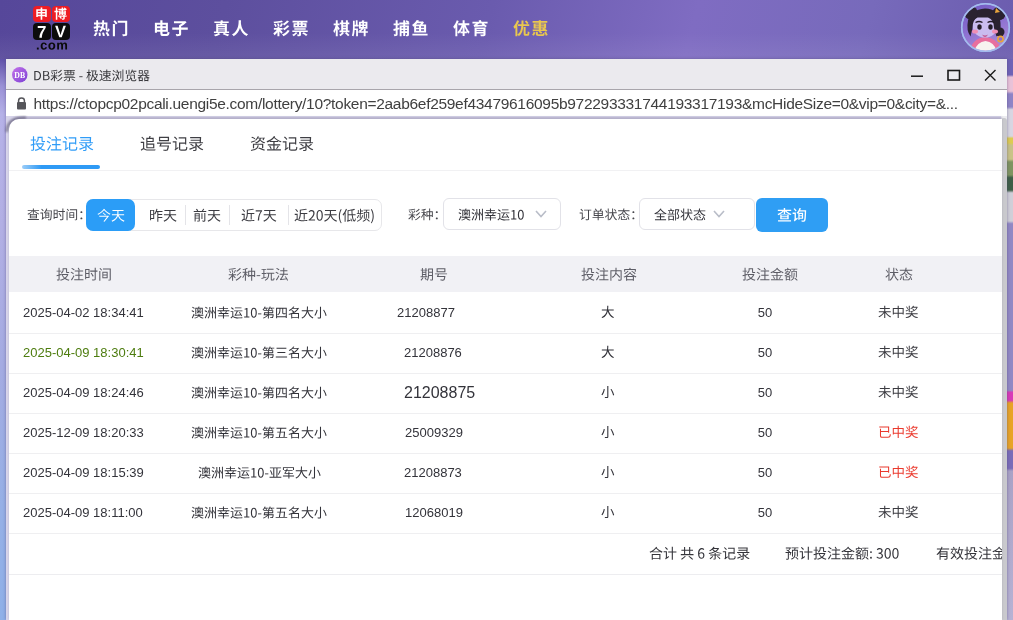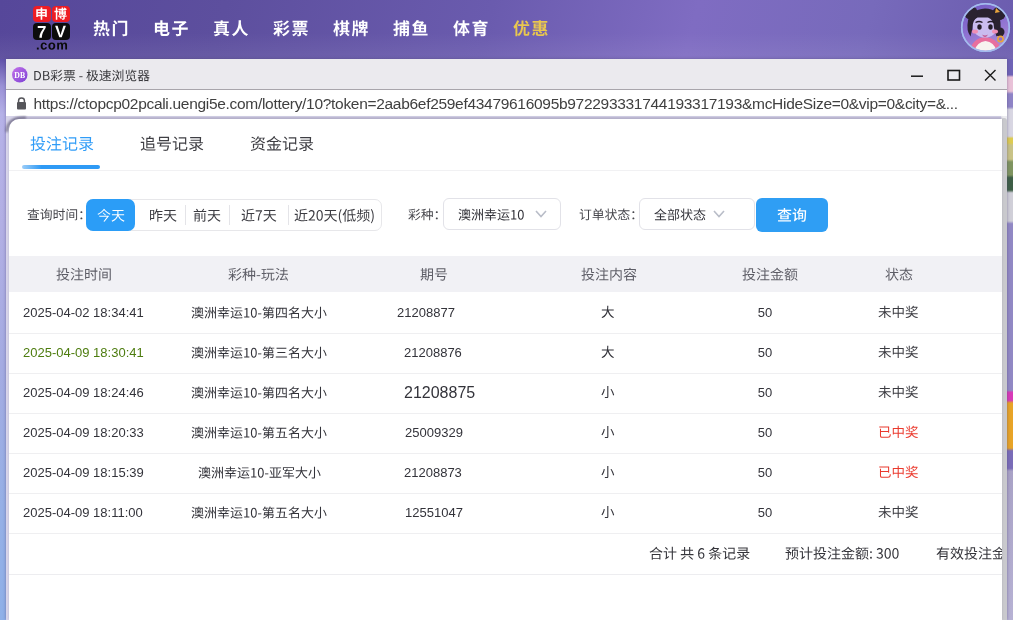--- a/index.html
+++ b/index.html
@@ -561,21 +561,21 @@
   </svg>
 <div class="abs" style="left:735px;top:386.0px;width:60px;text-align:center;font-size:13px;color:#33333a;line-height:13px">50</div>
 <svg style="position:absolute;left:878.2px;top:383.3px;overflow:visible;" width="40.5" height="18.9">
     <g fill="#3b3b41" transform="translate(0,14.04) scale(0.01350,-0.01350)">
       <use href="#g85" x="0"></use>
       <use href="#g86" x="1000"></use>
       <use href="#g87" x="2000"></use>
     </g>
   </svg>
 <div class="abs" style="left:8.5px;top:412.5px;width:993px;height:1px;background:#efeff1"></div>
-<div class="abs" style="left:23px;top:426.0px;font-size:13px;color:#33333a;line-height:13px">2025-04-09 18:20:33</div>
+<div class="abs" style="left:23px;top:426.0px;font-size:13px;color:#33333a;line-height:13px">2025-12-09 18:20:33</div>
 <svg style="position:absolute;left:191.0px;top:423.7px;overflow:visible;" width="135.9" height="18.2">
     <g fill="#33333a" transform="translate(0,13.52) scale(0.01300,-0.01300)">
       <use href="#g61" x="0"></use>
       <use href="#g62" x="1000"></use>
       <use href="#g63" x="2000"></use>
       <use href="#g64" x="3000"></use>
       <use href="#g65" x="4000"></use>
       <use href="#g55" x="4555"></use>
       <use href="#g29" x="5110"></use>
       <use href="#g80" x="5457"></use>
@@ -641,21 +641,21 @@
       <use href="#g65" x="4000"></use>
       <use href="#g55" x="4555"></use>
       <use href="#g29" x="5110"></use>
       <use href="#g80" x="5457"></use>
       <use href="#g89" x="6457"></use>
       <use href="#g82" x="7457"></use>
       <use href="#g83" x="8457"></use>
       <use href="#g84" x="9457"></use>
     </g>
   </svg>
-<div class="abs" style="left:404px;top:506.0px;width:60px;text-align:center;font-size:13px;color:#33333a;line-height:13px">12551047</div>
+<div class="abs" style="left:404px;top:506.0px;width:60px;text-align:center;font-size:13px;color:#33333a;line-height:13px">12068019</div>
 <svg style="position:absolute;left:601.2px;top:503.3px;overflow:visible;" width="13.5" height="18.9">
     <g fill="#33333a" transform="translate(0,14.04) scale(0.01350,-0.01350)">
       <use href="#g84" x="0"></use>
     </g>
   </svg>
 <div class="abs" style="left:735px;top:506.0px;width:60px;text-align:center;font-size:13px;color:#33333a;line-height:13px">50</div>
 <svg style="position:absolute;left:878.2px;top:503.3px;overflow:visible;" width="40.5" height="18.9">
     <g fill="#3b3b41" transform="translate(0,14.04) scale(0.01350,-0.01350)">
       <use href="#g85" x="0"></use>
       <use href="#g86" x="1000"></use>

